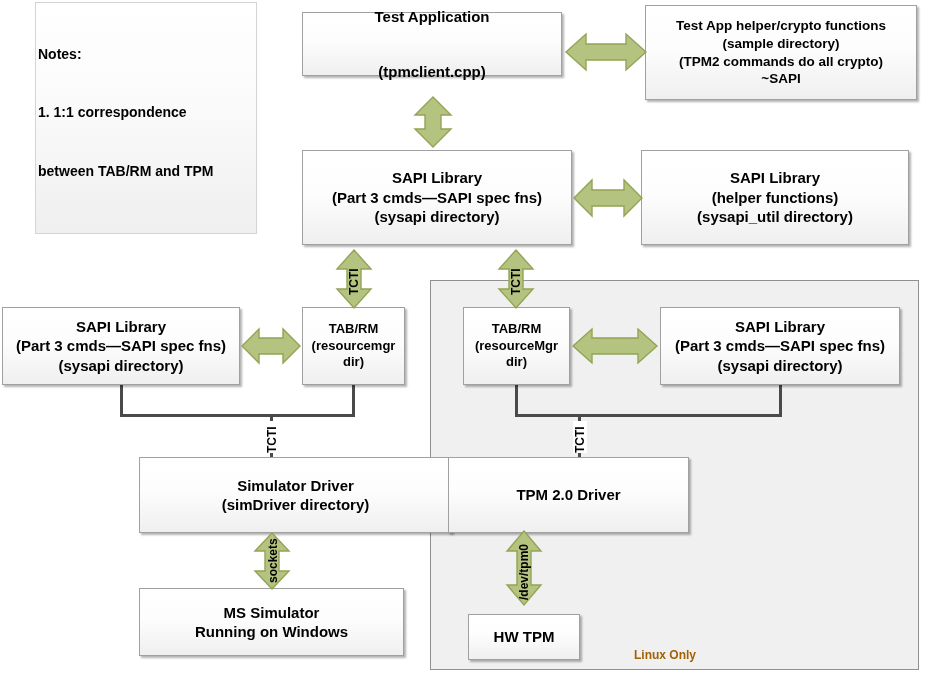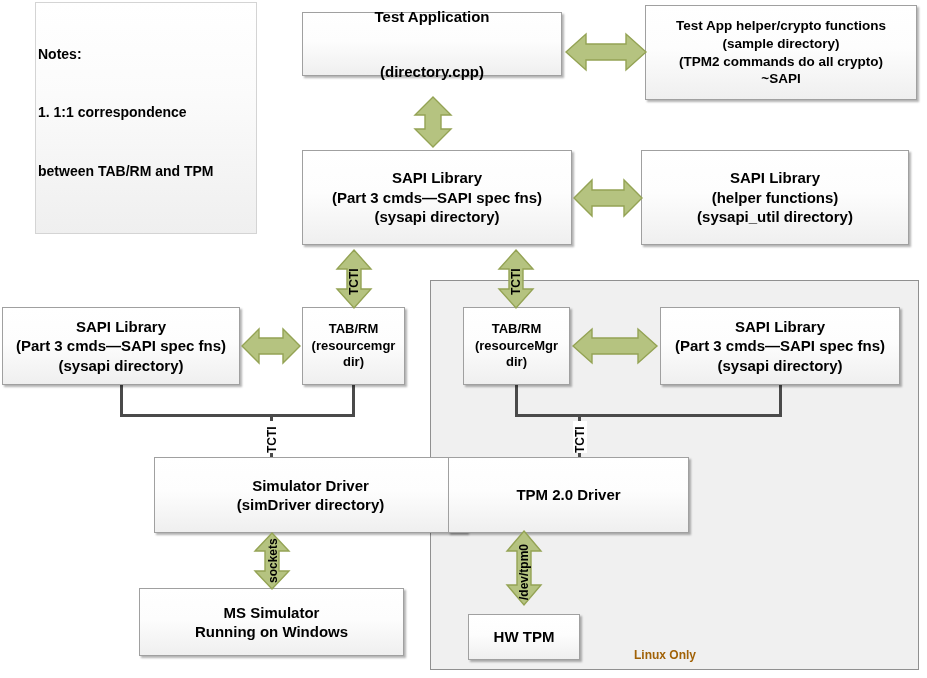--- a/index.html
+++ b/index.html
@@ -134,21 +134,21 @@
   <div class="vlabel rot" style="left:256px; top:430px; width:32px;">TCTI</div>
 
   <div class="line-v" style="left:515px; top:385px; width:3px; height:32px;"></div>
   <div class="line-v" style="left:779px; top:385px; width:3px; height:32px;"></div>
   <div class="line-h" style="left:515px; top:414px; width:267px; height:3px;"></div>
   <div class="line-v" style="left:578px; top:414px; width:3px; height:43px;"></div>
   <div class="vlabel rot" style="left:564px; top:430px; width:32px;">TCTI</div>
 
   <div class="box" style="left:302px; top:12px; width:260px; height:64px;gap:36px;">
     <span class="ln">Test Application</span>
-    <span class="ln">(directory.cpp)</span>
+    <span class="ln">(tpmclient.cpp)</span>
   </div>
 
   <div class="box small" style="left:645px; top:5px; width:272px; height:95px;">
     <span class="ln">Test App helper/crypto functions</span>
     <span class="ln">(sample directory)</span>
     <span class="ln">(TPM2 commands do all crypto)</span>
     <span class="ln">~SAPI</span>
   </div>
 
   <div class="box" style="left:302px; top:150px; width:270px; height:95px;">
@@ -180,21 +180,21 @@
     <span class="ln">(resourceMgr</span>
     <span class="ln">dir)</span>
   </div>
 
   <div class="box" style="left:660px; top:307px; width:240px; height:78px;">
     <span class="ln">SAPI Library</span>
     <span class="ln">(Part 3 cmds—SAPI spec fns)</span>
     <span class="ln">(sysapi directory)</span>
   </div>
 
-  <div class="box" style="left:154px; top:457px; width:313px; height:76px;">
+  <div class="box" style="left:139px; top:457px; width:313px; height:76px;">
     <span class="ln">Simulator Driver</span>
     <span class="ln">(simDriver directory)</span>
   </div>
 
   <div class="box" style="left:139px; top:588px; width:265px; height:68px;">
     <span class="ln">MS Simulator</span>
     <span class="ln">Running on Windows</span>
   </div>
 
   <div class="box" style="left:448px; top:457px; width:241px; height:76px;">

